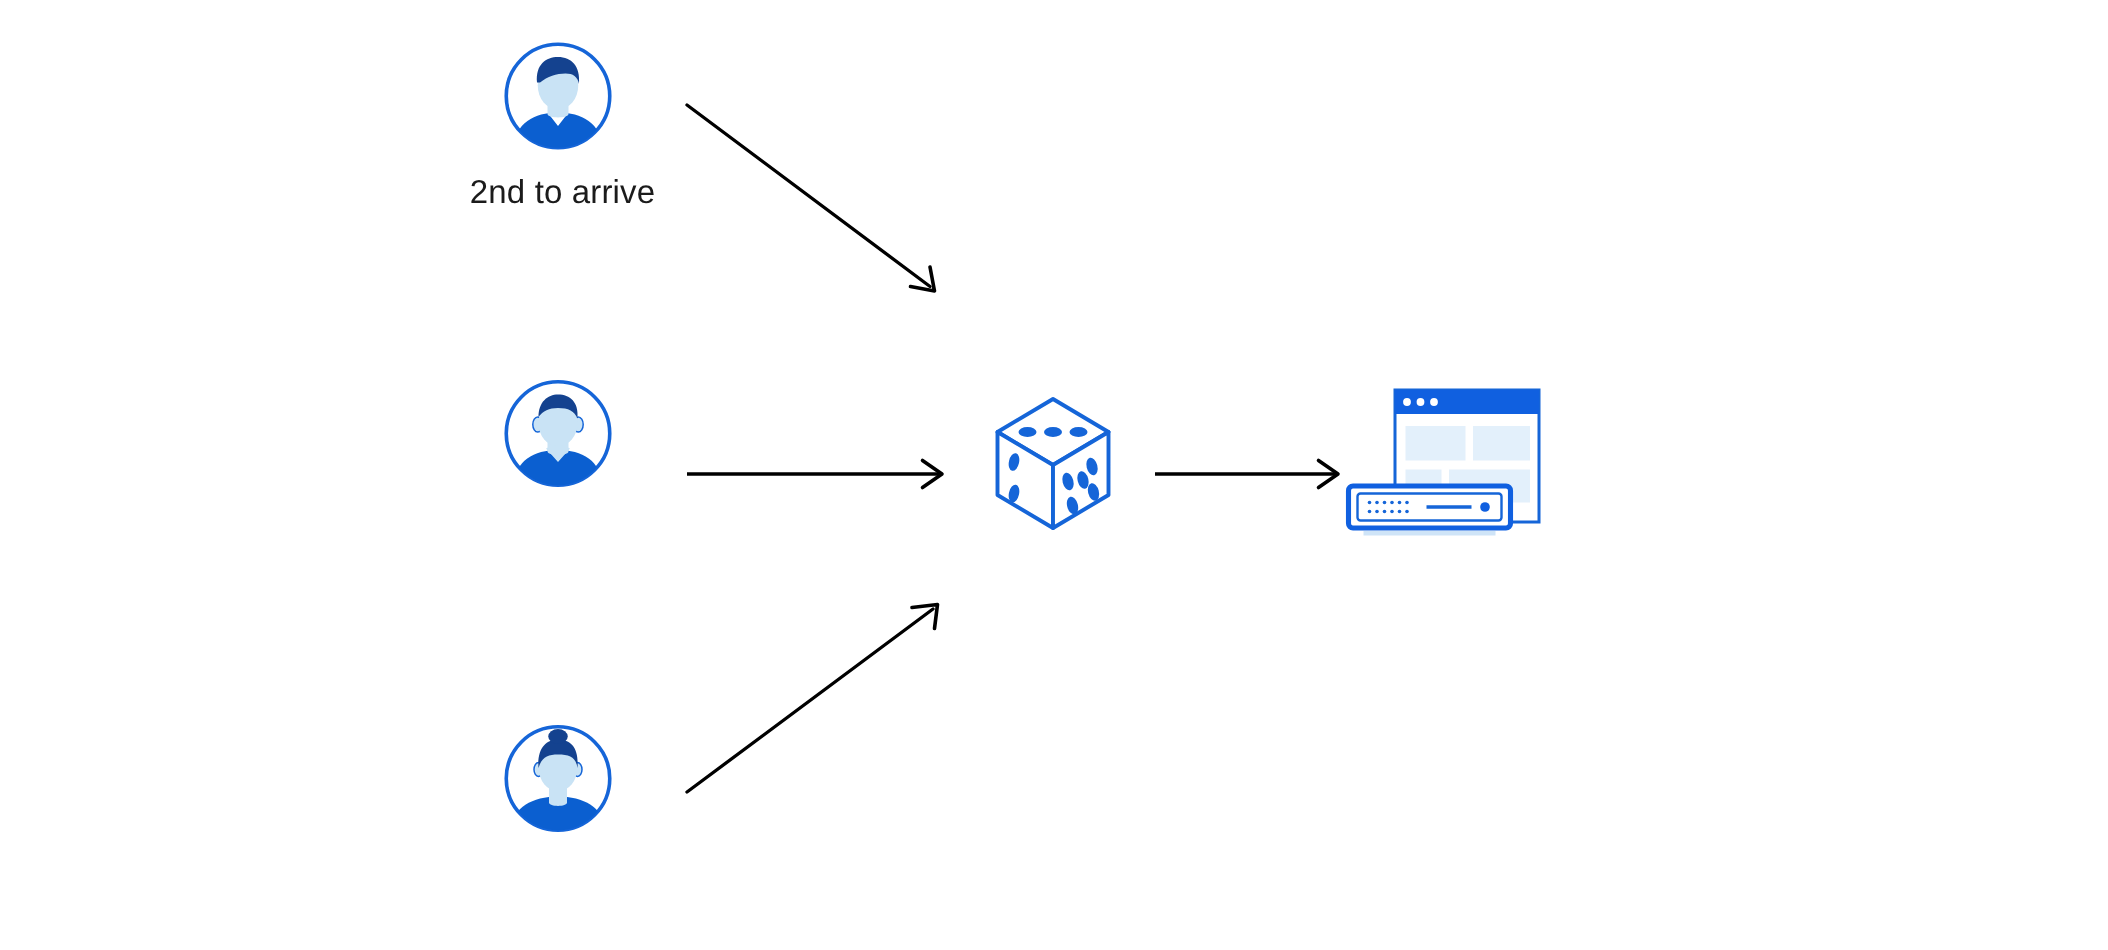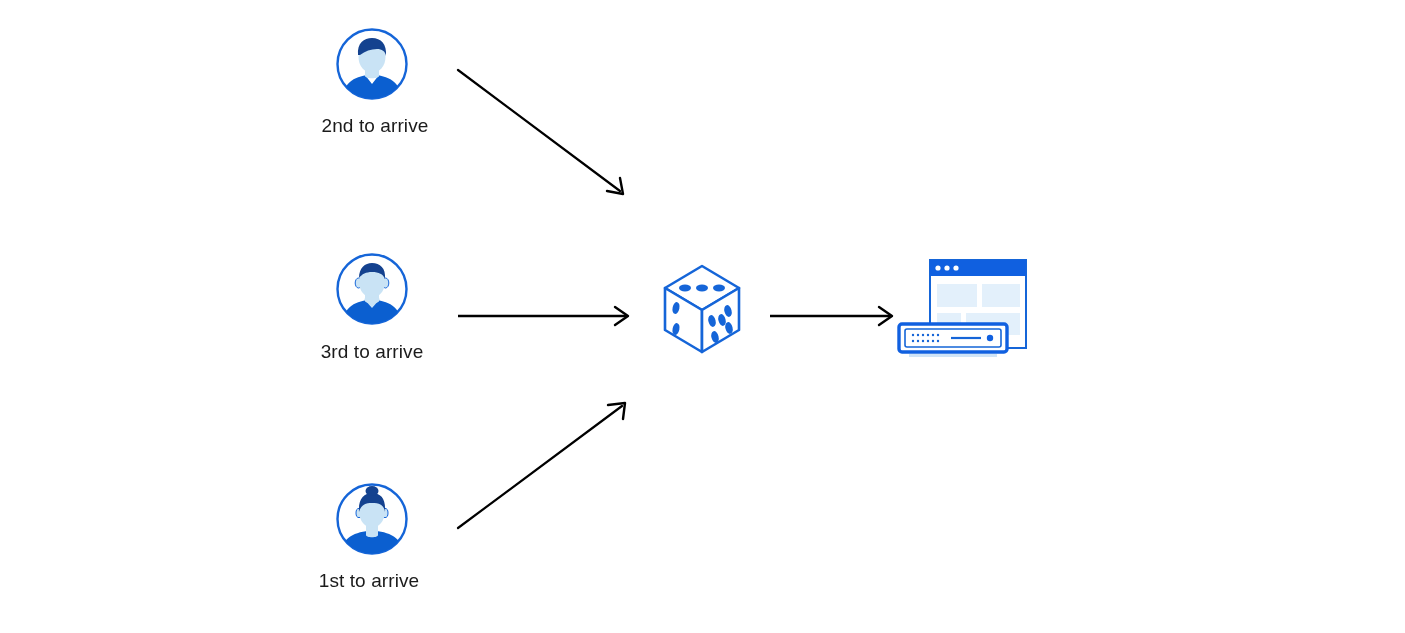--- a/index.html
+++ b/index.html
@@ -26,21 +26,21 @@
     height: 76px;
   }
   .avatar-svg, .dice-svg, .origin-svg, .arrow-svg {
     display: block;
     overflow: visible;
   }
   .label {
     position: absolute;
     text-align: center;
     color: #1b1b1b;
-    font-size: 19px;
+    font-size: 22px;
     font-family: "Liberation Sans", sans-serif;
     white-space: nowrap;
     letter-spacing: 0.1px;
   }
   .arrow-layer {
     position: absolute;
     left: 0;
     top: 0;
     width: 1405px;
     height: 633px;
@@ -114,21 +114,20 @@
         <path d="M31 40 L31 50 C31 53 45 53 45 50 L45 40 Z" fill="#c9e3f5"></path>
 
         <ellipse cx="24.5" cy="32" rx="3.3" ry="5" fill="#c9e3f5" stroke="#1565d8" stroke-width="1"></ellipse>
         <ellipse cx="51.5" cy="32" rx="3.3" ry="5" fill="#c9e3f5" stroke="#1565d8" stroke-width="1"></ellipse>
         <ellipse cx="38" cy="31" rx="13" ry="15.5" fill="#c9e3f5"></ellipse>
         <path d="M25 27 C25 17 31 12 38 12 C46 12 52 17 51 28
                  C49 23 45 21 38 21 C32 21 28 23 25 27 Z" fill="#14428f"></path>
       </g>
     </svg>
   </div>
-  <div class="label" style="left:272px; top:341px; width:200px;">3rd to arrive</div>
 
   <div class="avatar-wrap" style="left:334px; top:481px;">
     <svg class="avatar-svg" width="76" height="76" viewBox="0 0 76 76">
       <defs>
         <clipPath id="clipBot">
             <circle cx="38" cy="38" r="34.5"></circle>
           </clipPath>
       </defs>
       <circle cx="38" cy="38" r="34.5" fill="#ffffff" stroke="#1565d8" stroke-width="2.4"></circle>
       <g clip-path="url(#clipBot)">
@@ -140,21 +139,20 @@
         <ellipse cx="51" cy="32" rx="3" ry="4.6" fill="#c9e3f5" stroke="#1565d8" stroke-width="1"></ellipse>
 
         <ellipse cx="38" cy="31" rx="12.8" ry="15.5" fill="#c9e3f5"></ellipse>
 
         <path d="M25 31 C24 18 30 12 38 12 C47 12 52 18 51 31
                  C50 24 46 22 38 22 C31 22 27 24 25 31 Z" fill="#14428f"></path>
         <ellipse cx="38" cy="10" rx="6.5" ry="5" fill="#14428f"></ellipse>
       </g>
     </svg>
   </div>
-  <div class="label" style="left:269px; top:570px; width:200px;">1st to arrive</div>
 
   <div class="node" style="left:660px; top:263px;">
     <svg class="dice-svg" width="84" height="92" viewBox="0 0 84 92">
 
       <path d="M42 3 L79 25 L42 47 L5 25 Z" fill="#ffffff" stroke="#1565d8" stroke-width="2.6" stroke-linejoin="round"></path>
 
       <path d="M5 25 L42 47 L42 89 L5 67 Z" fill="#ffffff" stroke="#1565d8" stroke-width="2.6" stroke-linejoin="round"></path>
 
       <path d="M79 25 L79 67 L42 89 L42 47 Z" fill="#ffffff" stroke="#1565d8" stroke-width="2.6" stroke-linejoin="round"></path>
 

